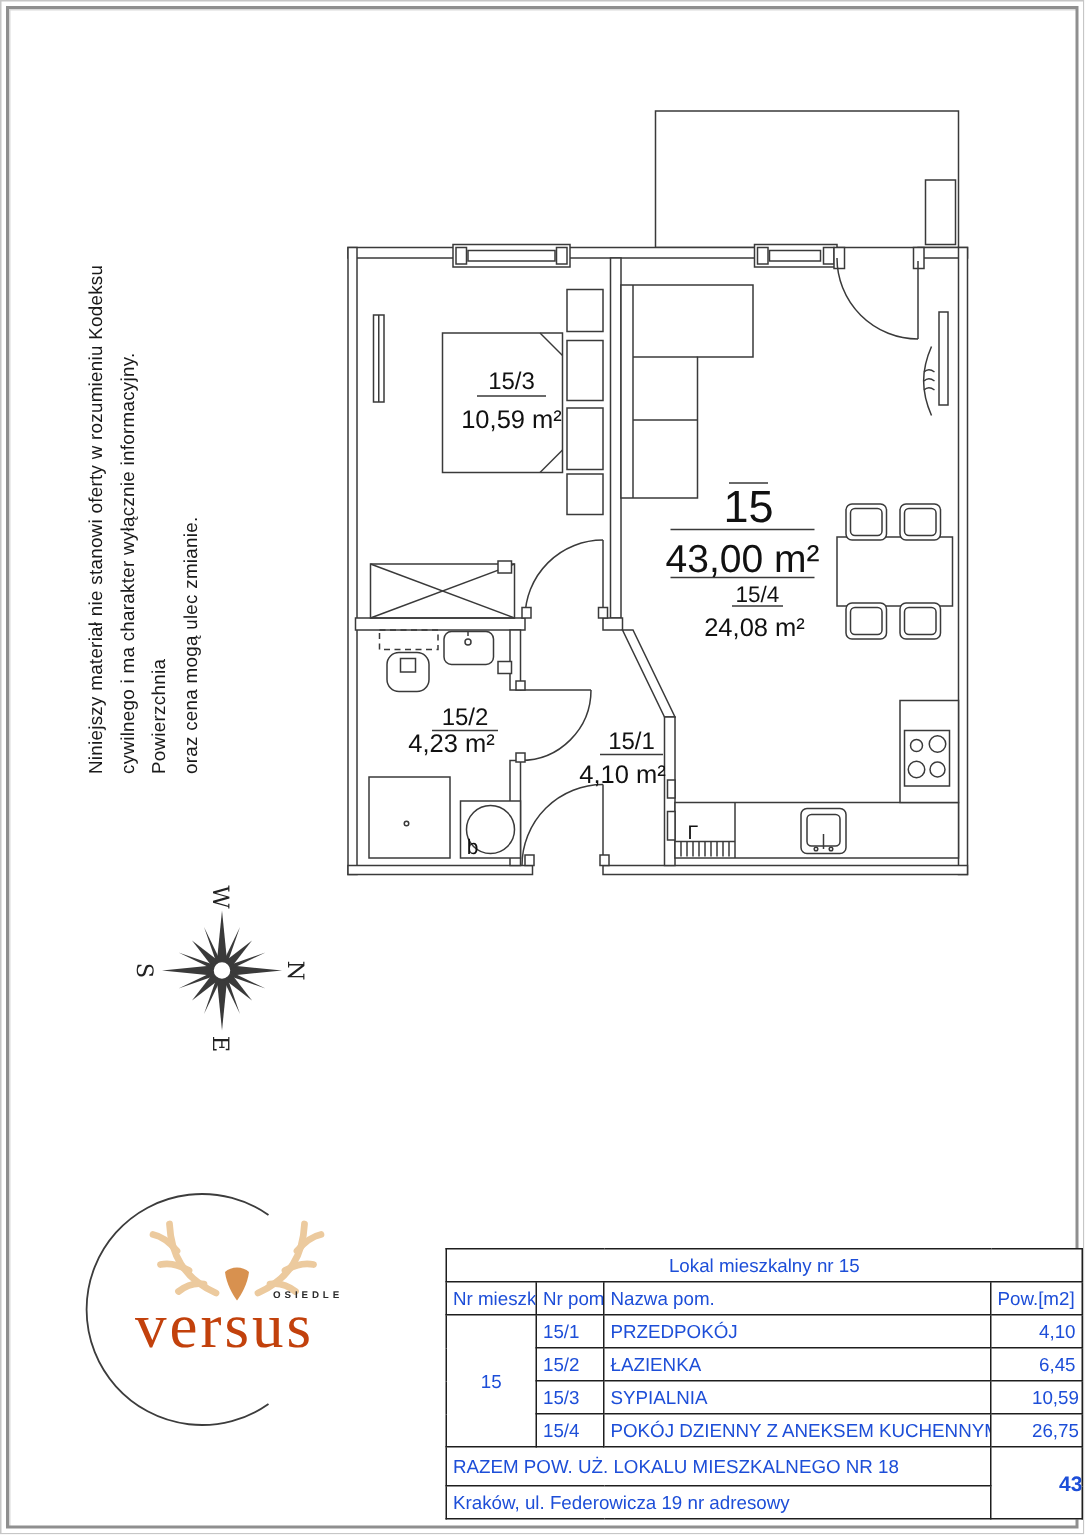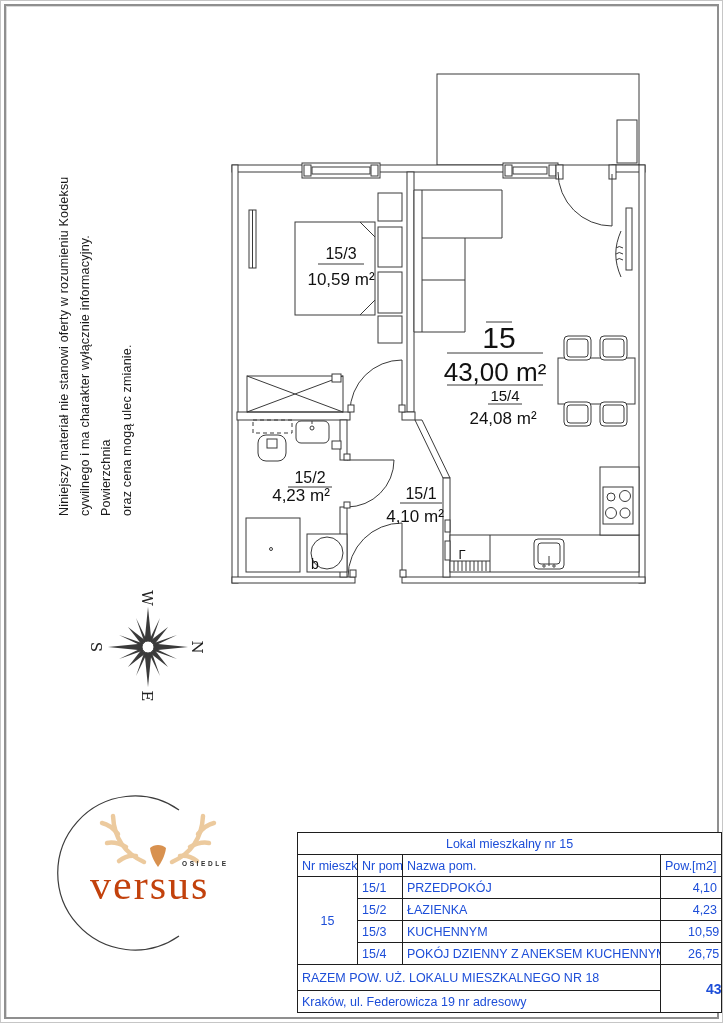--- a/index.html
+++ b/index.html
@@ -282,25 +282,25 @@
     </tr>
     <tr class="r22">
       <td rowspan="4" class="apt-cell">15</td>
       <td>15/1</td>
       <td>PRZEDPOKÓJ</td>
       <td class="num">4,10</td>
     </tr>
     <tr class="r22">
       <td>15/2</td>
       <td>ŁAZIENKA</td>
-      <td class="num">4,23</td>
+      <td class="num">6,45</td>
     </tr>
     <tr class="r22">
       <td>15/3</td>
-      <td>KUCHENNYM</td>
+      <td>SYPIALNIA</td>
       <td class="num">10,59</td>
     </tr>
     <tr class="r22">
       <td>15/4</td>
       <td>POKÓJ DZIENNY Z ANEKSEM KUCHENNYM</td>
       <td class="num">26,75</td>
     </tr>
     <tr style="height:26px">
       <td colspan="3">RAZEM POW. UŻ. LOKALU MIESZKALNEGO NR 18</td>
       <td rowspan="2" class="total-cell">43,00</td>

